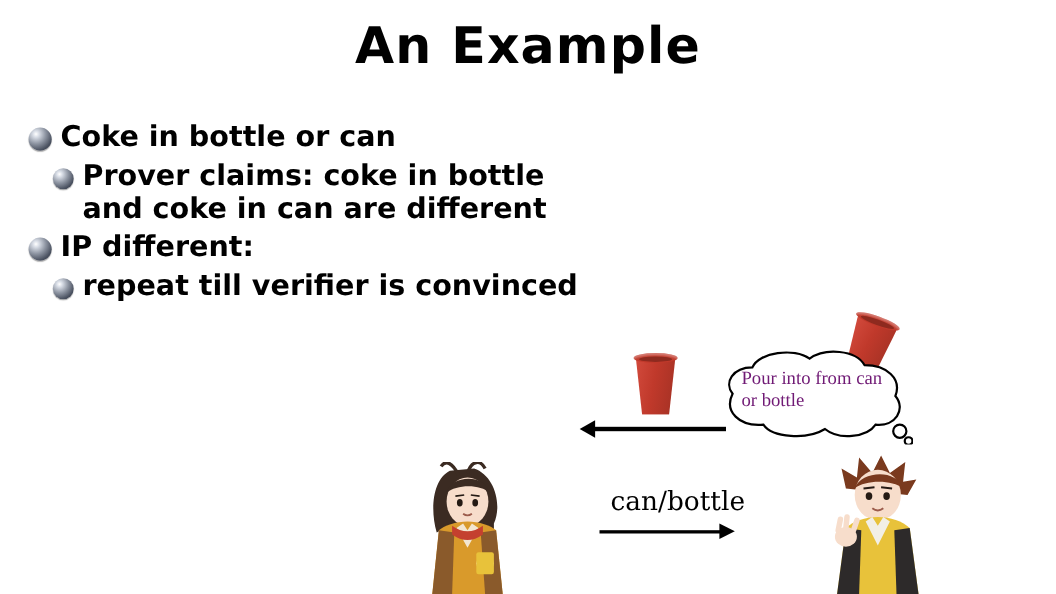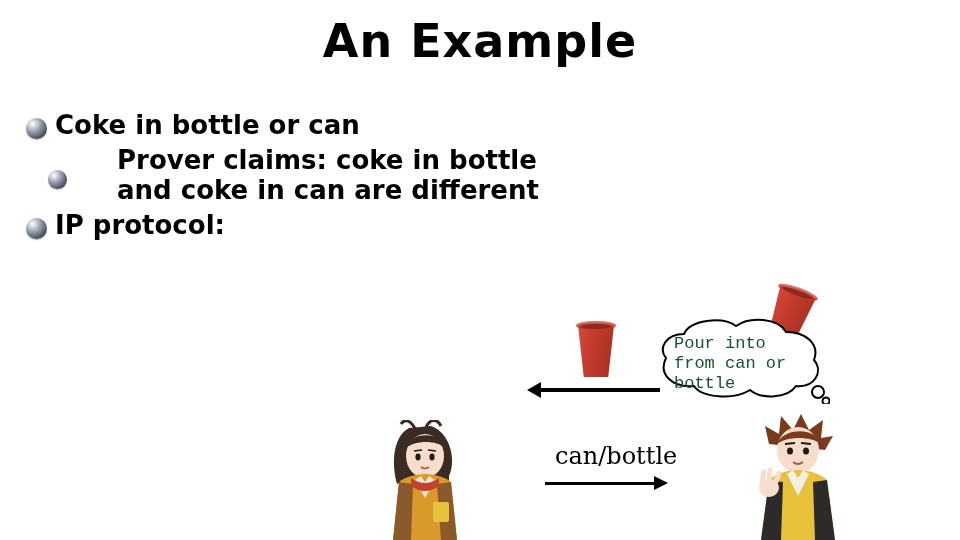--- a/index.html
+++ b/index.html
@@ -34,31 +34,30 @@
 
   
   .bullets {
     position: absolute;
     top: 110px;
     left: 26px;
     width: 520px;
   }
   .bullet-row {
     display: flex;
-    align-items: center;
+    align-items: flex-start;
     margin-bottom: 2px;
   }
   .bullet-row.lvl1 {
     margin-left: 0px;
     margin-bottom: 4px;
   }
   .bullet-row.lvl2 {
     margin-left: 22px;
     margin-bottom: 4px;
-    gap: 42px;
   }
   .ball {
     flex: 0 0 auto;
     border-radius: 50%;
     background:
       radial-gradient(circle at 32% 28%, #ffffff 0%, #d8dde6 14%, #8f96a3 42%, #4a5160 72%, #2a2f3a 100%);
     box-shadow: 0 1px 1px rgba(0,0,0,0.35);
   }
   .lvl1 .ball {
     width: 21px;
@@ -146,24 +145,24 @@
     left: 130px;
     top: 48px;
     width: 180px;
     height: 86px;
   }
   .thought .bubble-text {
     position: absolute;
     left: 24px;
     top: 16px;
     width: 140px;
-    font-family: Liberation Mono, monospace;
+    font-family: Liberation Serif, serif;
     font-size: 17px;
     line-height: 1.18;
-    color: #14532d;
+    color: #701a75;
   }
 
   
   .arrow-line {
     position: absolute;
     background: #000;
   }
   #arrow-top {
     left: 20px;
     top: 118px;
@@ -237,24 +236,28 @@
       <span class="btext">Coke in bottle or can</span>
     </div>
 
     <div class="bullet-row lvl2">
       <span class="ball"></span>
       <span class="btext">Prover claims: coke in bottle and coke in can are different</span>
     </div>
 
     <div class="bullet-row lvl1">
       <span class="ball"></span>
-      <span class="btext">IP protocol:</span>
-    </div>
-
-
+      <span class="btext">IP different:</span>
+    </div>
+
+
+    <div class="bullet-row lvl2">
+      <span class="ball"></span>
+      <span class="btext">repeat till verifier is convinced</span>
+    </div>
 
   </div>
 
   <div class="diagram">
 
     <div class="cup" id="cup-left">
       <div class="body"></div>
       <div class="rim"></div>
       <div class="rim-inner"></div>
     </div>

